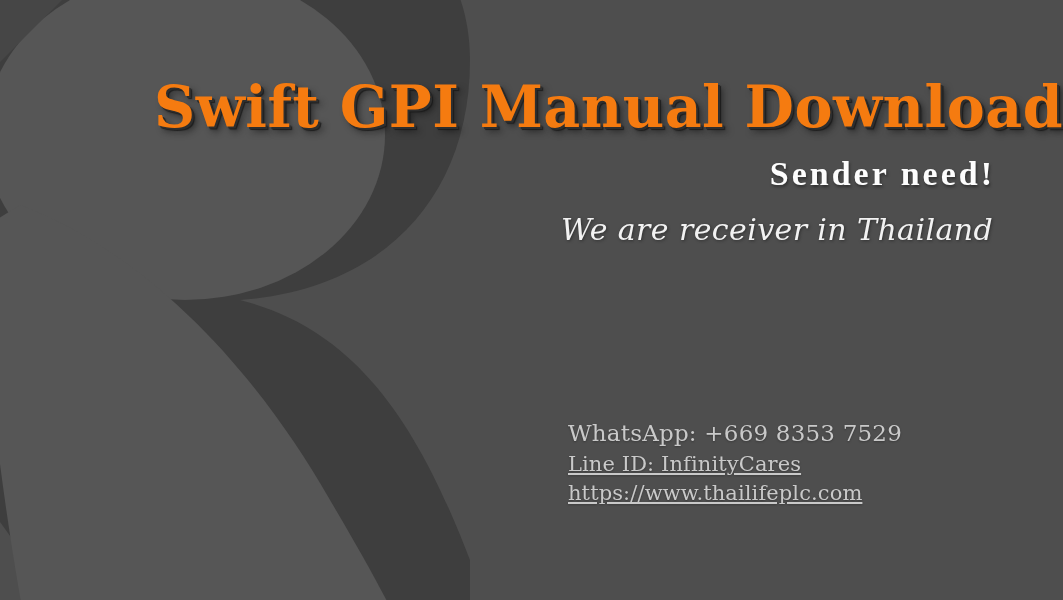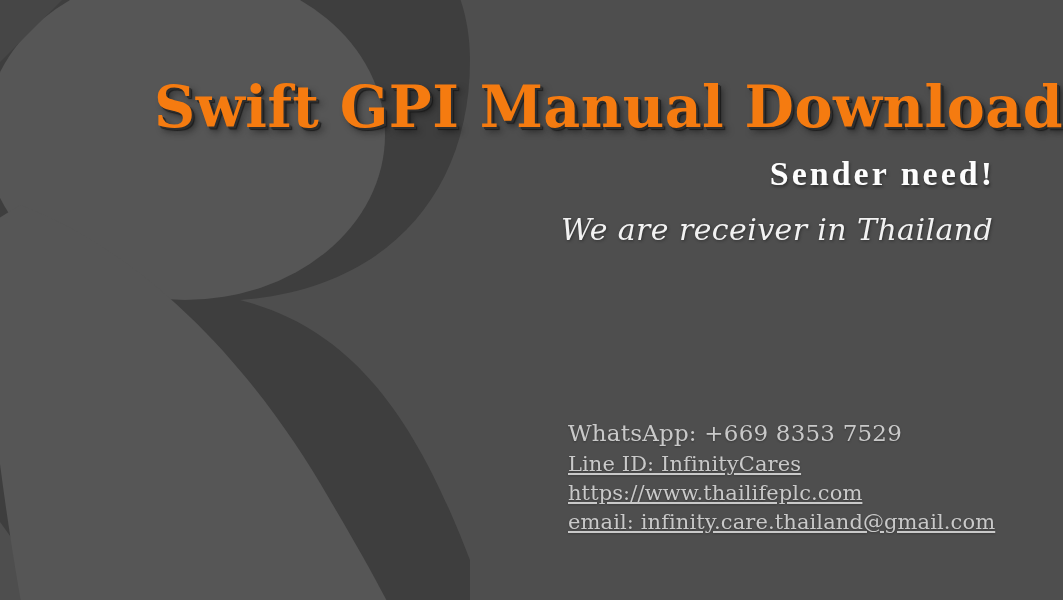--- a/index.html
+++ b/index.html
@@ -150,16 +150,15 @@
   <div class="subhead">Sender need!</div>
 
   <div class="script-block">
     <div class="script-line">We are receiver in Thailand</div>
   </div>
 
   <div class="contact-block">
     <div class="contact-line big">WhatsApp: +669 8353 7529</div>
     <div class="contact-line small">Line ID: InfinityCares</div>
     <div class="contact-line small">https://www.thailifeplc.com</div>
-    <div class="contact-line small">email: infinity.care.thailand@gmail.com</div>
   </div>
 
 </div>
 
 </body></html>

